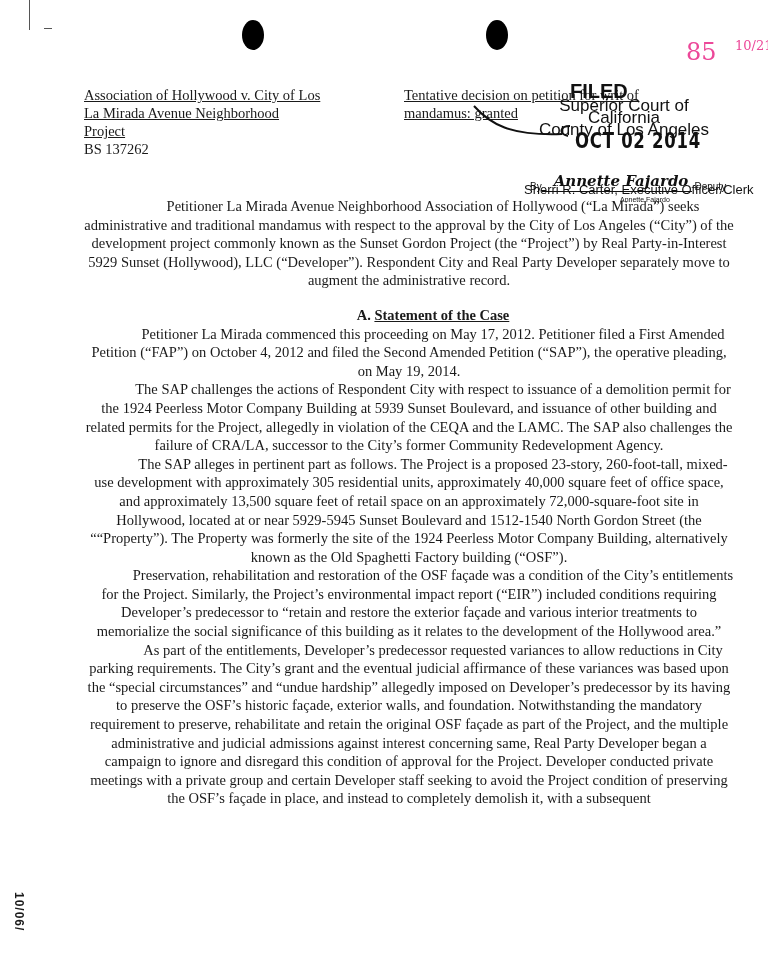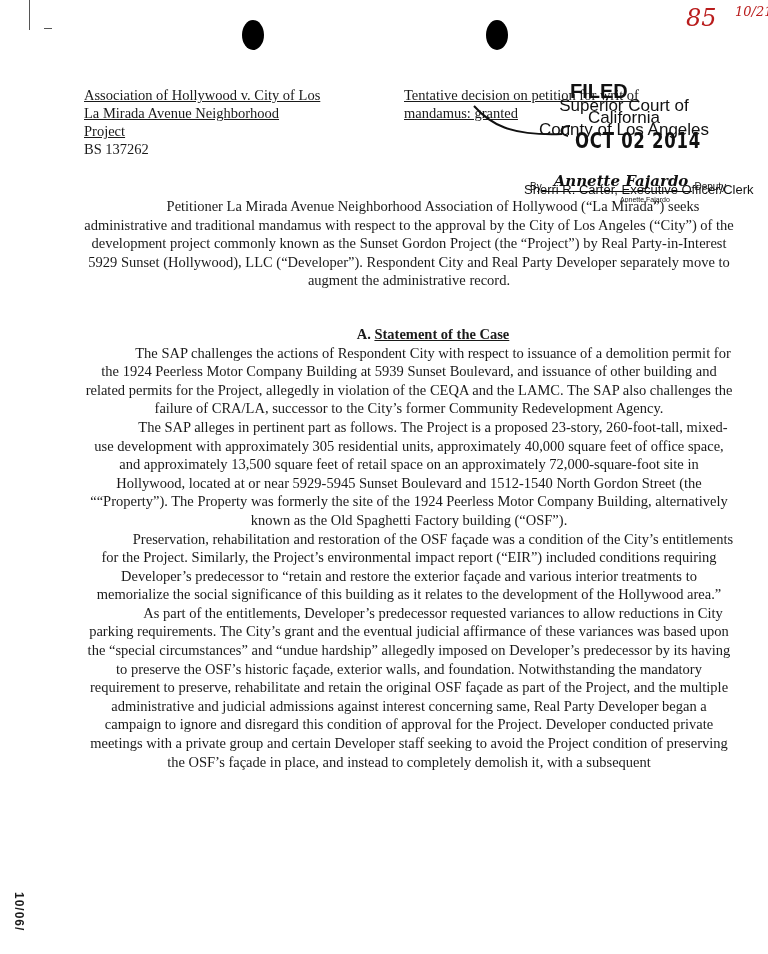--- a/index.html
+++ b/index.html
@@ -1,20 +1,20 @@
 <!DOCTYPE html>
 <html><head>
 <meta charset="utf-8">
 <style>
   html, body { margin: 0; padding: 0; background: #ffffff; }
   body { width: 768px; height: 954px; position: relative; overflow: hidden;
          font-family: "Liberation Serif", serif; color: #1a1a1a; }
   .abs { position: absolute; }
   .hole { position: absolute; width: 22px; height: 30px; border-radius: 50%; background: #000; }
-  .handwritten { font-family: "DejaVu Serif", serif; font-style: italic; color: #b91c1c; }
+  .handwritten { font-family: "DejaVu Serif", serif; color: #ec4899; margin-top: 34px; }
   .caption-left { left: 84px; top: 86px; font-size: 14.5px; line-height: 18px; width: 300px; }
   .caption-left .u { text-decoration: underline; display: block; }
   .caption-right { left: 404px; top: 86px; font-size: 14.5px; line-height: 18px; width: 300px; text-decoration: underline; }
   .stamp { font-family: "Liberation Sans", sans-serif; color: #111; }
   .stamp-filed { left: 570px; top: 80px; font-size: 20px; font-weight: bold; letter-spacing: 0px; }
   .stamp-court { left: 534px; top: 100px; font-size: 17px; line-height: 12px; text-align: center; width: 180px; }
   .stamp-date { left: 575px; top: 128px; font-size: 22px; font-weight: bold; font-family: "DejaVu Sans", sans-serif; transform: scaleX(0.75); transform-origin: left; letter-spacing: 1px; }
   .stamp-clerk { left: 524px; top: 182px; font-size: 13px; width: 240px; }
   .stamp-by { left: 530px; top: 180px; font-size: 10px; width: 240px; }
   .stamp-by .sig-line { display: inline-block; width: 150px; border-bottom: 1px solid #111; position: relative; height: 11px; vertical-align: bottom; }
@@ -67,22 +67,23 @@
 <div class="abs stamp stamp-clerk">Sherri R. Carter, Executive Officer/Clerk</div>
 <div class="abs stamp stamp-by">
   <span>By</span><span class="sig-line"><span class="sig">Annette Fajardo</span></span>
   <span>Deputy</span>
 </div>
 <div class="abs stamp stamp-name">Annette Fajardo</div>
 
 <div class="abs body-text" style="top:197px;">
   <p class="indent">Petitioner La Mirada Avenue Neighborhood Association of Hollywood (“La Mirada”) seeks administrative and traditional mandamus with respect to the approval by the City of Los Angeles (“City”) of the development project commonly known as the Sunset Gordon Project (the “Project”) by Real Party-in-Interest 5929 Sunset (Hollywood), LLC (“Developer”).  Respondent City and Real Party Developer separately move to augment the administrative record.</p>
 
-  <p class="heading" style="margin-top:35px;">
+  <p class="heading" style="margin-top:16px;">
     <span>A. </span><span class="ul">Statement of the Case</span>
   </p>
+  <p class="indent">Petitioner La Mirada commenced this proceeding on May 17, 2012.  Petitioner filed a First Amended Petition (“FAP”) on October 4, 2012 and filed the Second Amended Petition (“SAP”), the operative pleading, on May 19, 2014.</p>
   <p class="indent">The SAP challenges the actions of Respondent City with respect to issuance of a demolition permit for the 1924 Peerless Motor Company Building at 5939 Sunset Boulevard, and issuance of other building and related permits for the Project, allegedly in violation of the CEQA and the LAMC.  The SAP also challenges the failure of CRA/LA, successor to the City’s former Community Redevelopment Agency.</p>
   <p class="indent">The SAP alleges in pertinent part as follows. The Project is a proposed 23-story, 260-foot-tall, mixed-use development with approximately 305 residential units, approximately 40,000 square feet of office space, and approximately 13,500 square feet of retail space on an approximately 72,000-square-foot site in Hollywood, located at or near 5929-5945 Sunset Boulevard and 1512-1540 North Gordon Street (the ““Property”).  The Property was formerly the site of the 1924 Peerless Motor Company Building, alternatively known as the Old Spaghetti Factory building (“OSF”).</p>
   <p class="indent">Preservation, rehabilitation and restoration of the OSF façade was a condition of the City’s entitlements for the Project.  Similarly, the Project’s environmental impact report (“EIR”) included conditions requiring Developer’s predecessor to “retain and restore the exterior façade and various interior treatments to memorialize the social significance of this building as it relates to the development of the Hollywood area.”</p>
   <p class="indent">As part of the entitlements, Developer’s predecessor requested variances to allow reductions in City parking requirements.  The City’s grant and the eventual judicial affirmance of these variances was based upon the “special circumstances” and “undue hardship” allegedly imposed on Developer’s predecessor by its having to preserve the OSF’s historic façade, exterior walls, and foundation.  Notwithstanding the mandatory requirement to preserve, rehabilitate and retain the original OSF façade as part of the Project, and the multiple administrative and judicial admissions against interest concerning same, Real Party Developer began a campaign to ignore and disregard this condition of approval for the Project.  Developer conducted private meetings with a private group and certain Developer staff seeking to avoid the Project condition of preserving the OSF’s façade in place, and instead to completely demolish it, with a subsequent</p>
 </div>
 
 <div class="abs margin-stamp">10/06/</div>
 
 </body></html>

